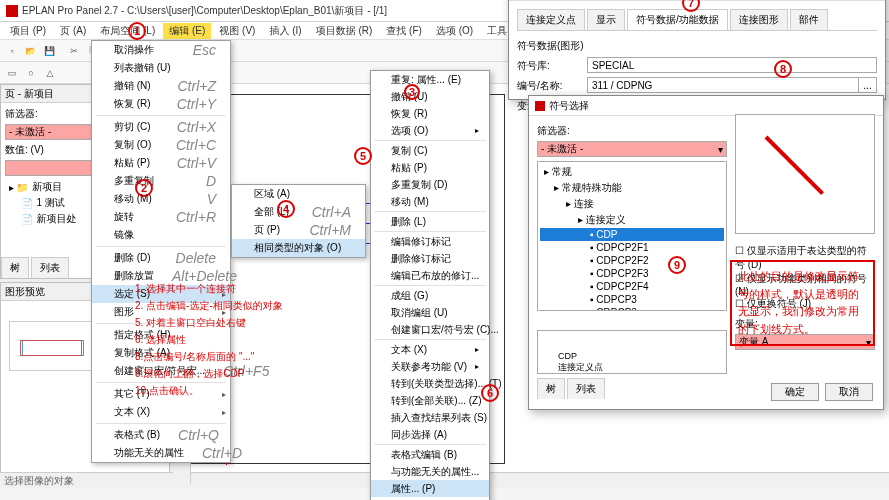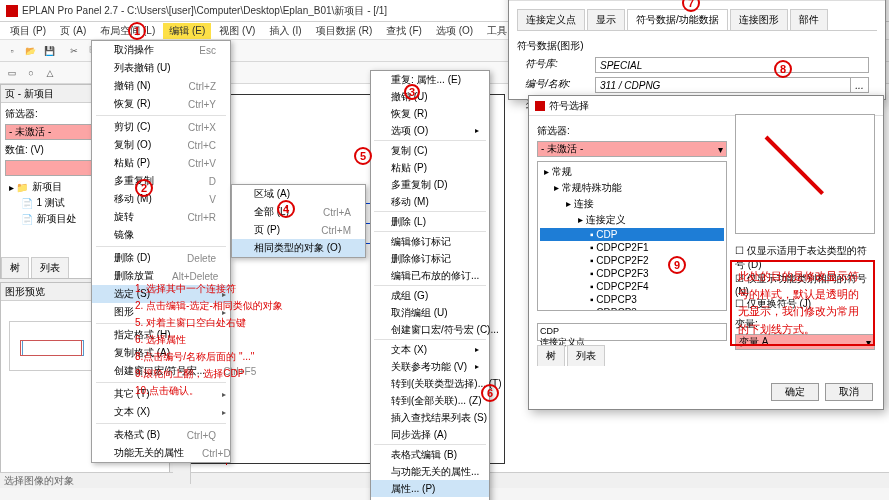--- a/index.html
+++ b/index.html
@@ -27,36 +27,36 @@
 .thumb::after { content:""; position:absolute; left:10px; top:18px; width:60px; height:14px; border:1px solid #c55; }
 .thumb::before { content:""; position:absolute; left:10px; top:18px; width:60px; height:14px; border:1px solid #59c; transform:translateX(2px); }
 .canvas { position:absolute; left:175px; top:0; right:0; bottom:0; background:#fff; }
 .canvas-inner { position:absolute; left:10px; top:10px; width:320px; height:370px; border:1px solid #333; background:#fff; }
 .red-wire { position:absolute; width:1px; background:#d00; }
 .blue-wire { position:absolute; height:1px; background:#04d; }
 .label-u1 { position:absolute; left:103px; top:130px; color:#888; font-size:11px; }
 .dropdown { position:absolute; background:#fff; border:1px solid #a0a0a0; box-shadow:2px 2px 5px rgba(0,0,0,.25); z-index:50; }
 .dd-row { height:18px; display:flex; align-items:center; padding:0 14px 0 22px; position:relative; white-space:nowrap; }
 .dd-row.hover { background:#cde4f7; }
-.dd-row .sc { margin-left:auto; color:#888; font-size:10px; padding-left:18px; }
+.dd-row .sc { margin-left:auto; color:#888; font-size:14px; padding-left:18px;font-style:italic; }
 .dd-row .arrow { position:absolute; right:4px; font-size:8px; color:#555; }
 .dd-sep { height:1px; background:#e0e0e0; margin:2px 4px; }
 .context-menu { position:absolute; left:370px; top:70px; width:120px; background:#fff; border:1px solid #999; box-shadow:2px 2px 6px rgba(0,0,0,.3); z-index:60; }
 .cm-row { height:17px; display:flex; align-items:center; padding:0 10px 0 20px; font-size:10px; white-space:nowrap; position:relative; }
 .cm-row.hover { background:#cde4f7; }
 .cm-sep { height:1px; background:#e0e0e0; margin:1px 3px; }
 .cm-row .arrow { margin-left:auto; font-size:8px; }
 .dlg { position:absolute; background:#fff; border:1px solid #888; box-shadow:3px 3px 10px rgba(0,0,0,.3); z-index:40; }
 .dlg-title { height:20px; background:#fff; border-bottom:1px solid #ddd; display:flex; align-items:center; padding:0 6px; font-size:10px; }
 .dlg-title .ri { width:10px;height:10px;background:#c00;margin-right:4px; }
 .dlg-body { padding:8px; }
 .tabs { display:flex; border-bottom:1px solid #ccc; margin-bottom:8px; }
 .tab { padding:3px 8px; border:1px solid #ccc; border-bottom:none; background:#f2f2f2; margin-right:2px; font-size:10px; }
 .tab.active { background:#fff; }
-.form-row { display:flex; align-items:flex-start; margin:4px 8px;font-style:italic; }
+.form-row { display:flex; align-items:flex-end; margin:4px 0; }
 .form-row label { width:70px; font-size:10px; }
 .form-row .input { flex:1; height:16px; border:1px solid #aaa; background:#fff; padding:0 4px; display:flex; align-items:center; font-size:10px; }
 .form-row .dots { width:18px; height:16px; border:1px solid #aaa; border-left:none; display:flex; align-items:center; justify-content:center; }
 .symbol-dlg { position:absolute; left:528px; top:95px; width:356px; height:315px; z-index:45; }
 .sd-left { position:absolute; left:8px; top:28px; width:190px; bottom:45px; }
 .sd-right { position:absolute; right:8px; top:18px; width:140px; height:120px; border:1px solid #aaa; background:#fff; }
 .sd-right::after { content:""; position:absolute; left:30px; top:20px; width:80px; height:4px; background:#d00; transform:rotate(45deg); transform-origin:left; }
 .tree2 { border:1px solid #aaa; height:150px; background:#fff; overflow:auto; padding:2px; margin-top:4px; }
 .tr2 { padding:1px 0 1px 4px; font-size:10px; display:flex; align-items:center; gap:3px; white-space:nowrap; }
 .tr2.l1{padding-left:14px}.tr2.l2{padding-left:26px}.tr2.l3{padding-left:38px}.tr2.l4{padding-left:50px}
@@ -405,21 +405,21 @@
         <div class="tr2 l2">▸ 连接</div>
         <div class="tr2 l3">▸ 连接定义</div>
         <div class="tr2 l4 sel">▪ CDP</div>
         <div class="tr2 l4">▪ CDPCP2F1</div>
         <div class="tr2 l4">▪ CDPCP2F2</div>
         <div class="tr2 l4">▪ CDPCP2F3</div>
         <div class="tr2 l4">▪ CDPCP2F4</div>
         <div class="tr2 l4">▪ CDPCP3</div>
         <div class="tr2 l4">▪ CDPCP3</div>
       </div>
-    <div style="border:1px solid #aaa;height:18px;margin-top:12px;padding:2px;font-size:9px;white-space:pre-line">CDP
+    <div style="border:1px solid #aaa;height:44px;margin-top:19px;padding:20px;font-size:9px;white-space:pre-line">CDP
 连接定义点</div>
     <div style="display:flex;margin-top:4px">
       <div class="tab">树</div>
       <div class="tab">列表</div>
     </div>
   </div>
   <div class="sd-right"></div>
   <div style="position:absolute;right:8px;top:148px;width:140px;font-size:9px">
     <label>☐ <span>仅显示适用于表达类型的符号 (D)</span></label><br>
     <label>☑ <span>仅显示功能类别相同的符号 (N)</span></label><br>

